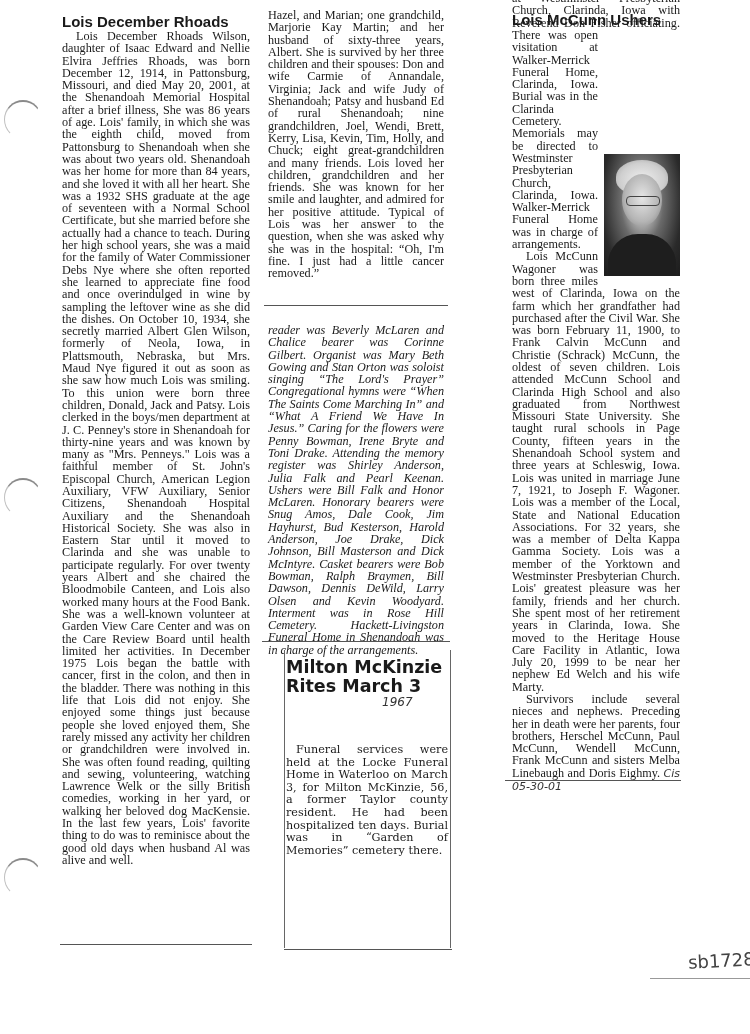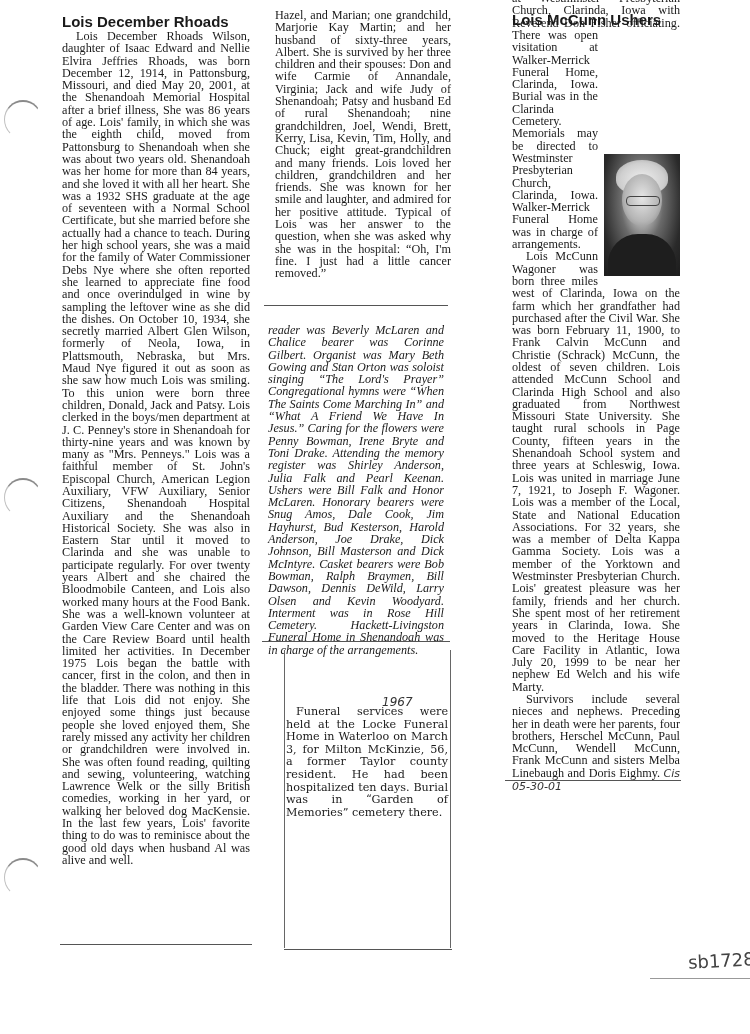--- a/index.html
+++ b/index.html
@@ -11,21 +11,21 @@
       border-top: 2px solid #8a8a8a; border-left: 1px solid #c0c0c0; border-right: 1px solid transparent; border-bottom: 1px solid transparent; }
     .col { position: absolute; font-size: 12.2px; line-height: 12.3px; text-align: justify; }
     .col p { margin: 0; text-indent: 14px; }
     .col p.noindent { text-indent: 0; }
     .headline-sans { font-family: "Liberation Sans", "DejaVu Sans", sans-serif; font-weight: bold; font-size: 15px; line-height: 16px; }
     .hand { font-family: "DejaVu Sans", sans-serif; font-style: italic; font-weight: normal; color: #333; font-size: 11px; }
     .rule { position: absolute; height: 1px; background: #555; }
     .vrule { position: absolute; width: 1px; background: #666; }
 
     #col1 { left: 62px; top: 14px; width: 188px; }
-    #col2 { left: 268px; top: 9px; width: 176px; margin-left: 7px; }
+    #col2 { left: 268px; top: 9px; width: 176px; }
     #col2b { left: 268px; top: 324px; width: 176px; font-style: italic; }
     #milton { left: 286px; top: 658px; width: 162px; font-family: "DejaVu Serif", serif; font-size: 11.2px; line-height: 12.6px; }
     #milton .mh { font-family: "DejaVu Sans", sans-serif; font-weight: bold; font-size: 17.5px; line-height: 19px; text-align: left; margin-bottom: 6px; }
     #milton p { text-indent: 10px; margin-top: 48px; }
     #col3 { left: 512px; top: 12px; width: 168px; }
     .photo { float: right; width: 76px; height: 122px; margin: 2px 0 2px 6px;
       background: radial-gradient(ellipse at 50% 38%, #d9d9d9 0%, #bdbdbd 18%, #6a6a6a 40%, #2a2a2a 75%, #1c1c1c 100%);
       position: relative; }
     .photo .face { position: absolute; left: 18px; top: 20px; width: 40px; height: 52px; border-radius: 50%;
       background: radial-gradient(ellipse at 50% 45%, #e6e6e6 0%, #b5b5b5 60%, #7a7a7a 100%); }
@@ -53,20 +53,21 @@
 </div>
 <div class="rule" style="left:264px; top:305px; width:184px;"></div>
 <div id="col2b" class="col">
   <p class="noindent">reader was Beverly McLaren and Chalice bearer was Corinne Gilbert. Organist was Mary Beth Gowing and Stan Orton was soloist singing “The Lord's Prayer” Congregational hymns were “When The Saints Come Marching In” and “What A Friend We Have In Jesus.” Caring for the flowers were Penny Bowman, Irene Bryte and Toni Drake. Attending the memory register was Shirley Anderson, Julia Falk and Pearl Keenan. Ushers were Bill Falk and Honor McLaren. Honorary bearers were Snug Amos, Dale Cook, Jim Hayhurst, Bud Kesterson, Harold Anderson, Joe Drake, Dick Johnson, Bill Masterson and Dick McIntyre. Casket bearers were Bob Bowman, Ralph Braymen, Bill Dawson, Dennis DeWild, Larry Olsen and Kevin Woodyard. Interment was in Rose Hill Cemetery. Hackett-Livingston Funeral Home in Shenandoah was in charge of the arrangements.</p>
 </div>
 <div class="rule" style="left:262px; top:641px; width:188px;"></div>
 
 <div class="vrule" style="left:284px; top:650px; height:298px;"></div>
 <div class="vrule" style="left:450px; top:650px; height:298px;"></div>
 <div id="milton" class="col">
+  <div class="mh">Milton McKinzie Rites March 3</div>
   <div class="hand" style="position:absolute; left:96px; top:38px; font-size:12px;">1967</div>
   <p>Funeral services were held at the Locke Funeral Home in Waterloo on March 3, for Milton McKinzie, 56, a former Taylor county resident. He had been hospitalized ten days. Burial was in “Garden of Memories” cemetery there.</p>
 </div>
 <div class="rule" style="left:284px; top:949px; width:168px;"></div>
 
 <div id="col3" class="col">
   <div class="headline-sans" style="margin-bottom:2px;">Lois McCunn Ushers</div>
   <div class="photo" style="margin-top:124px;">
     <div class="hair"></div>
     <div class="face"></div>

